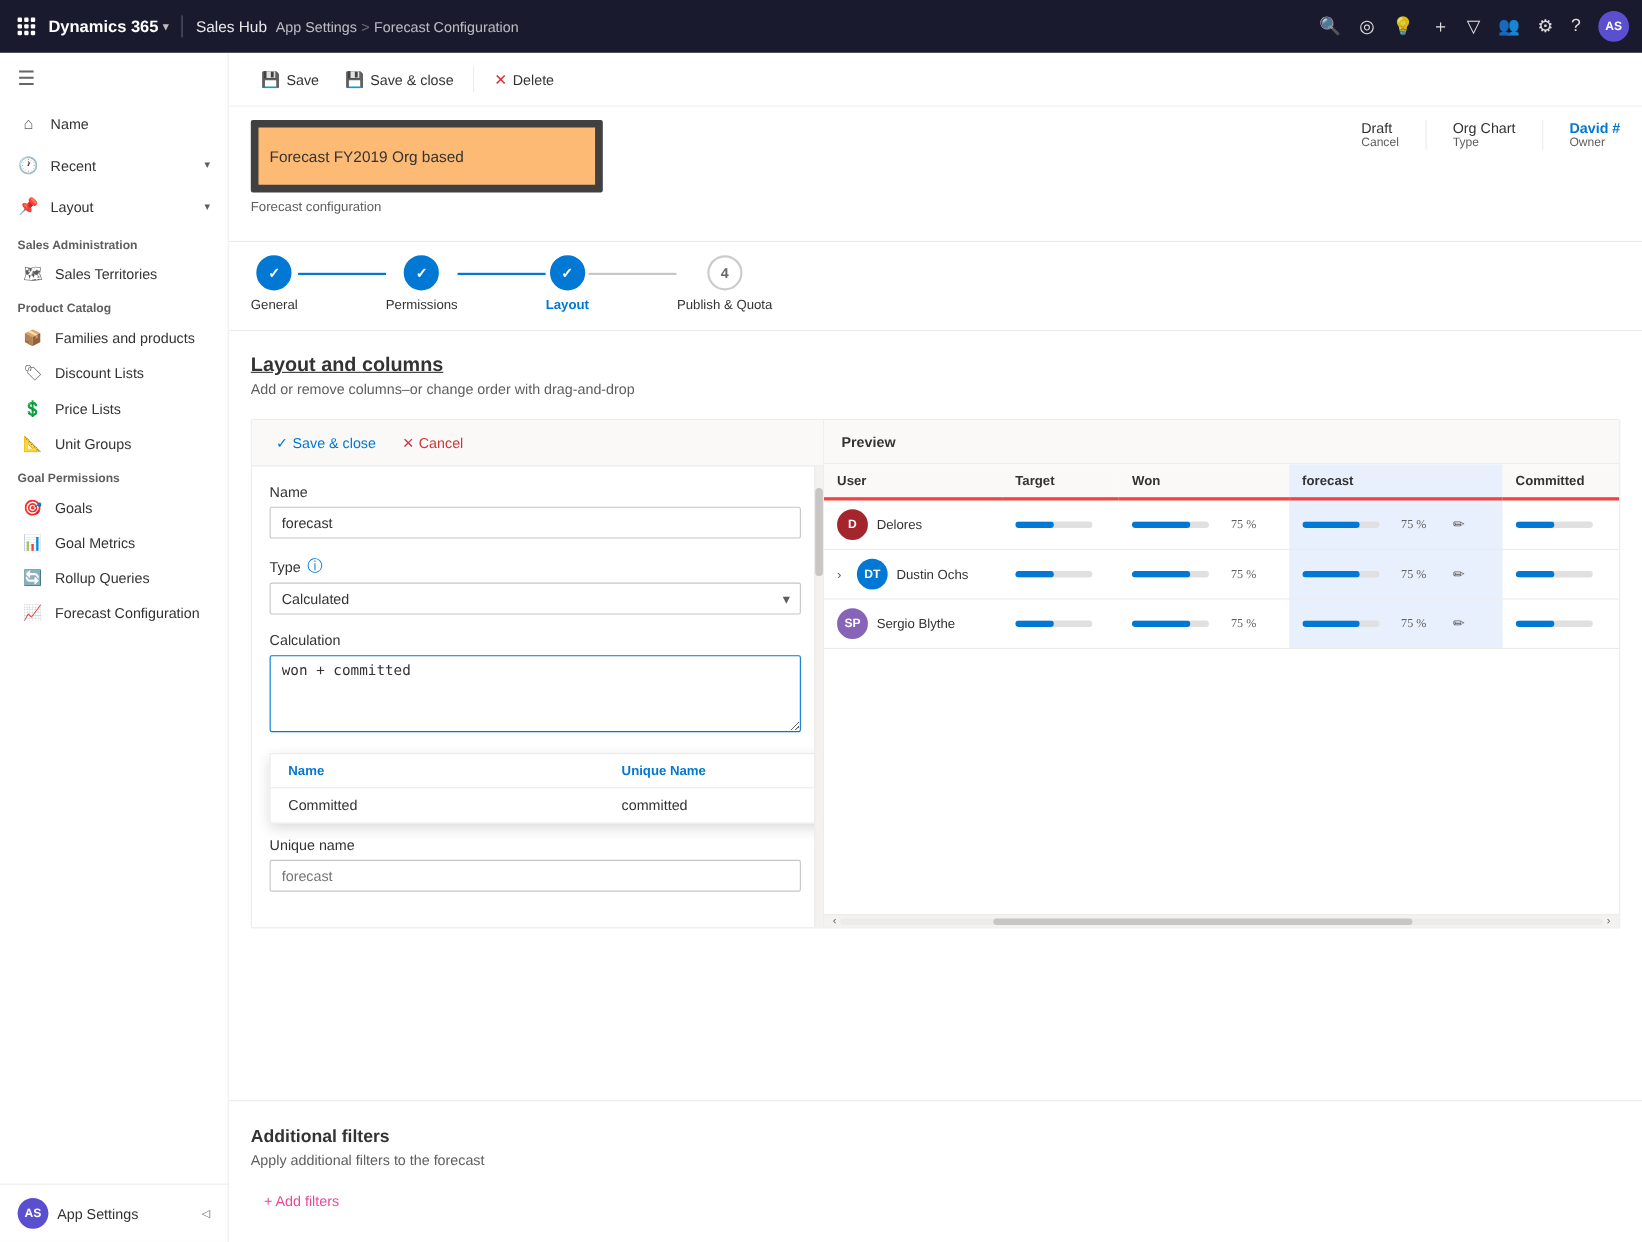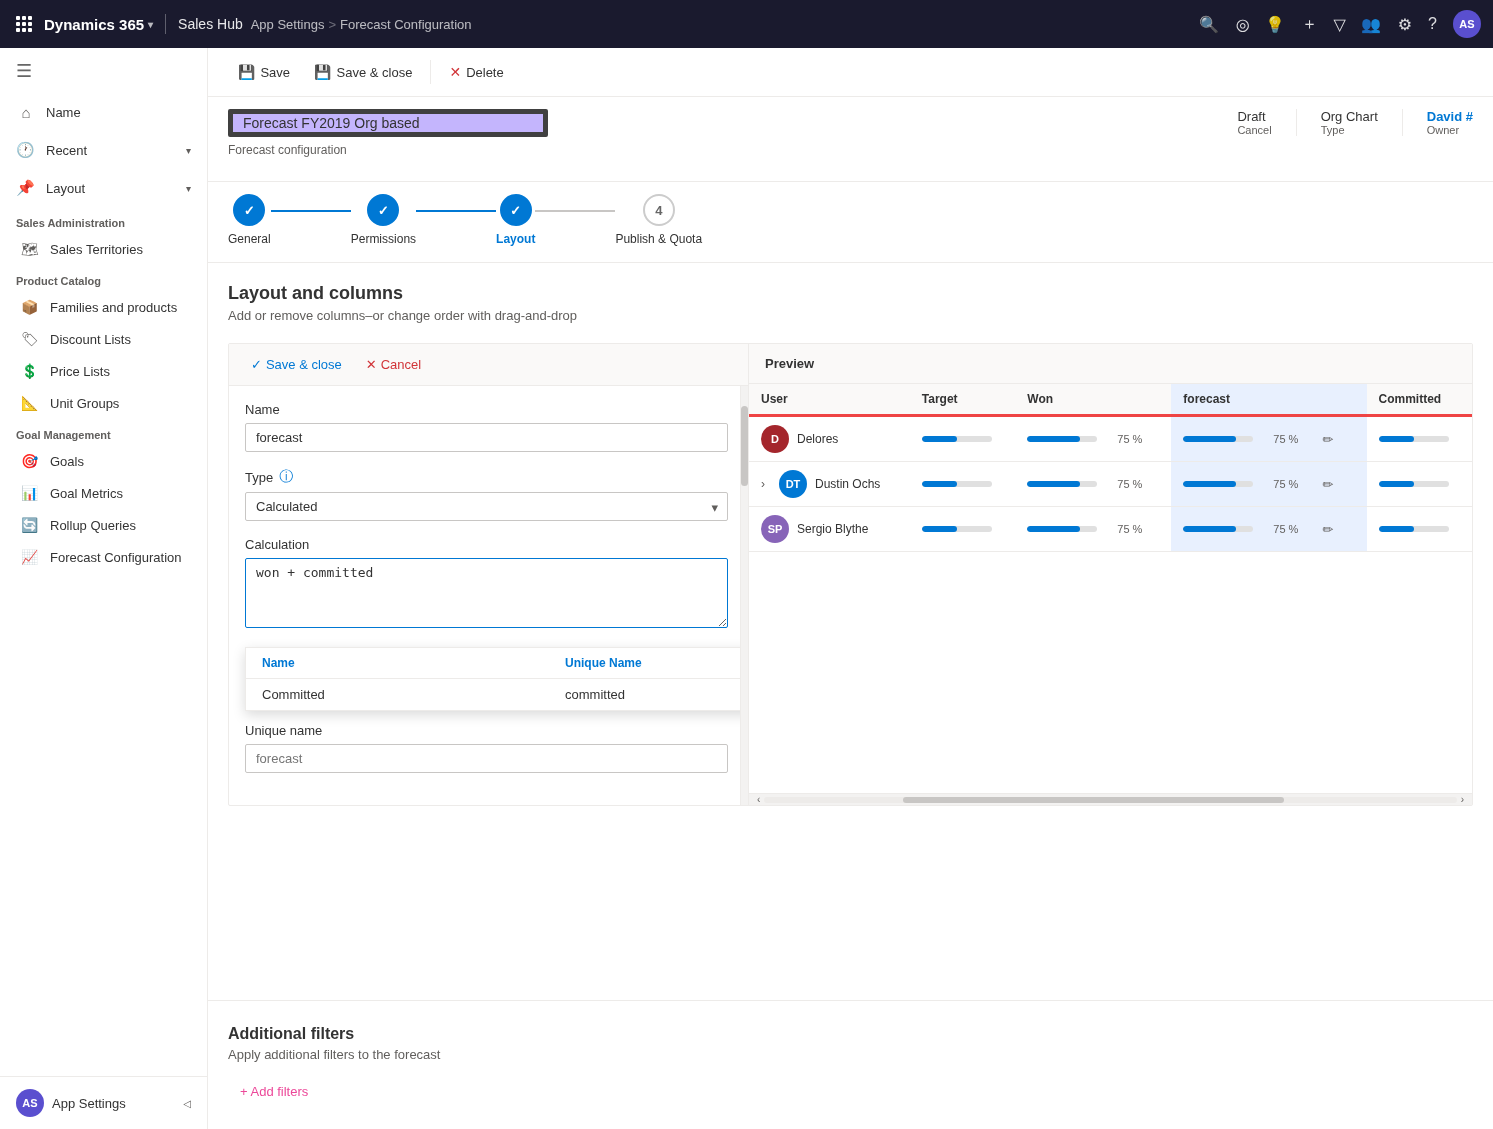--- a/index.html
+++ b/index.html
@@ -122,27 +122,27 @@
     
     .form-header {
       padding: 12px 20px;
       border-bottom: 1px solid #edebe9;
       display: flex;
       align-items: flex-start;
       gap: 20px;
       background: #fff;
     }
     .form-title-input {
-      border: 5px solid #404040;
-      padding: 1px 10px;
+      border: 7px solid #404040;
+      padding: 18px 10px;
       font-size: 14px;
       color: #333;
       min-width: 320px;
       border-radius: 2px;
-      background: #c4b5fd;
+      background: #fdba74;
     }
     .form-meta { margin-left: auto; display: flex; gap: 24px; }
     .form-meta-item { display: flex; flex-direction: column; }
     .form-meta-item .label { font-size: 11px; color: #605e5c; }
     .form-meta-item .value { font-size: 13px; color: #333; font-weight: 500; }
     .form-meta-item .value-blue { color: #0078d4; font-weight: 600; }
     .form-meta-sep { width: 1px; background: #edebe9; }
 
     
     .stepper-container {
@@ -184,21 +184,21 @@
       width: 80px;
       height: 2px;
       background: #c8c6c4;
       margin-bottom: 18px;
     }
     .step-connector.completed { background: #0078d4; }
 
     
     .page-content { padding: 20px; flex: 1; position: relative; }
 
-    .section-title { font-size: 18px; font-weight: 600; color: #333; margin-bottom: 4px; }
+    .section-title { font-size: 18px; font-weight: 600; color: #333; margin-bottom: 4px; text-decoration: underline; }
     .section-subtitle { font-size: 13px; color: #605e5c; margin-bottom: 20px; }
 
     
     .layout-panel {
       display: flex;
       gap: 0;
       border: 1px solid #edebe9;
       border-radius: 2px;
       min-height: 440px;
     }
@@ -383,20 +383,21 @@
     }
     .bar-container {
       display: flex;
       flex-direction: column;
       gap: 3px;
     }
     .bar-row {
       display: flex;
       align-items: center;
       gap: 20px;
+      font-family: Liberation Serif, serif;
     }
     .bar-bg {
       width: 70px;
       height: 6px;
       background: #e0e0e0;
       border-radius: 3px;
       overflow: hidden;
       position: relative;
     }
     .bar-fill {
@@ -538,21 +539,21 @@
     </div>
     <div class="sidebar-sub-item">
       <span class="icon">💲</span>
       <span>Price Lists</span>
     </div>
     <div class="sidebar-sub-item">
       <span class="icon">📐</span>
       <span>Unit Groups</span>
     </div>
 
-    <div class="sidebar-section-header">Goal Management</div>
+    <div class="sidebar-section-header">Goal Permissions</div>
     <div class="sidebar-sub-item">
       <span class="icon">🎯</span>
       <span>Goals</span>
     </div>
     <div class="sidebar-sub-item">
       <span class="icon">📊</span>
       <span>Goal Metrics</span>
     </div>
     <div class="sidebar-sub-item">
       <span class="icon">🔄</span>

